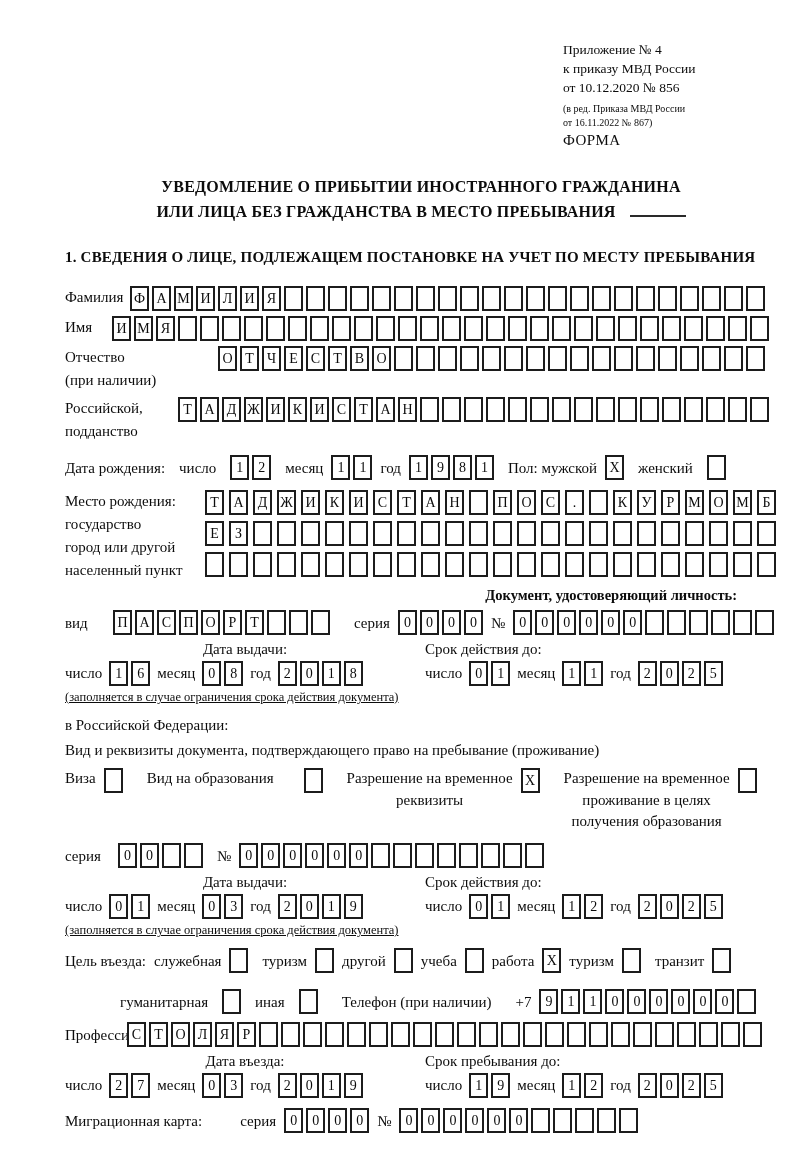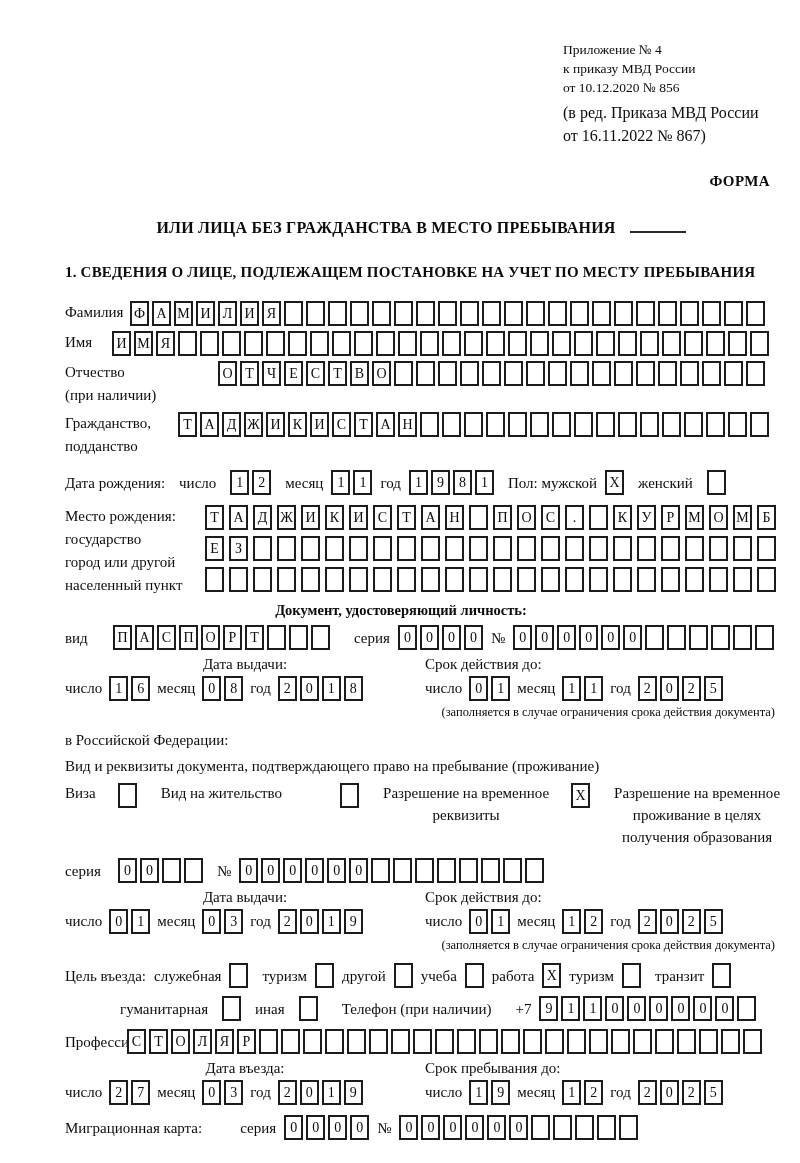--- a/index.html
+++ b/index.html
@@ -13,42 +13,42 @@
     display:inline-flex;align-items:center;justify-content:center;
     font-size:14px;line-height:21px;}
   .boxes.wide{gap:5px;}
 
   .frow{display:flex;align-items:flex-start;margin-bottom:5px;white-space:nowrap;}
   .frow.center{align-items:flex-end;}
   .lbl{flex:none;line-height:23px;}
 
   
   .hdr{margin-left:498px;width:220px;font-size:13.5px;line-height:1.42;}
-  .hdr .small{font-size:16px;margin-top:5px;line-height:1.4;}
-  .forma{font-weight:bold;text-align:right;padding-right:13px;margin-top:24px;font-size:15px;letter-spacing:.4px;}
+  .hdr .small{font-size:10px;margin-top:5px;line-height:1.4;}
+  .forma{font-weight:normal;text-align:left;padding-right:13px;font-size:15px;letter-spacing:.4px;}
 
   .title{text-align:center;font-weight:bold;font-size:16px;line-height:1.6;margin-top:22px;letter-spacing:.2px;}
   .uline{display:inline-block;width:56px;border-bottom:2px solid #2a2a2a;margin-left:14px;vertical-align:baseline;}
 
   .sec{font-weight:bold;font-size:15px;margin:24px 0 20px 0;letter-spacing:.2px;}
 
-  .doc-head{font-weight:bold;font-size:14.5px;text-align:center;margin:4px 40px 6px 0;}
+  .doc-head{font-weight:bold;font-size:14.5px;text-align:right;margin:4px 40px 6px 0;}
 
   .dates-head{display:flex;margin-top:6px;}
   .dh-left{width:360px;text-align:center;}
   .dh-right{flex:1;text-align:left;padding-right:70px;}
   .dates-row{display:flex;align-items:center;margin-top:3px;white-space:nowrap;}
   .dcol1{width:360px;display:flex;align-items:center;gap:7px;}
   .dcol2{display:flex;align-items:center;gap:7px;}
   .note{font-size:12.5px;margin-top:4px;}
-  .note.right{text-align:right;padding-right:2px;}
+  .note.right{padding-right:2px;text-decoration:underline;}
 
   .plain{line-height:1.7;}
 
-  .opt{display:inline-flex;align-items:flex-start;gap:22px;}
+  .opt{display:inline-flex;align-items:flex-start;gap:8px;}
   .optlbl{text-align:center;line-height:1.45;}
 
   .lblcol{flex:none;line-height:23px;}
   .boxcol{display:flex;flex-direction:column;gap:6px;}
 
   .gap8{width:8px;flex:none;} .gap14{width:14px;flex:none;} .gap24{width:24px;flex:none;}
 </style>
 </head>
 <body>
 
@@ -59,20 +59,21 @@
     <div>к приказу МВД России</div>
     <div>от 10.12.2020 № 856</div>
     <div class="small">
       <div>(в ред. Приказа МВД России</div>
       <div>от 16.11.2022 № 867)</div>
     </div>
     <div class="forma">ФОРМА</div>
   </div>
 
   <div class="title">
+    <div>УВЕДОМЛЕНИЕ О ПРИБЫТИИ ИНОСТРАННОГО ГРАЖДАНИНА</div>
     <div>
       <span>ИЛИ ЛИЦА БЕЗ ГРАЖДАНСТВА В МЕСТО ПРЕБЫВАНИЯ</span><span class="uline"></span>
     </div>
   </div>
 
   <div class="sec">1. СВЕДЕНИЯ О ЛИЦЕ, ПОДЛЕЖАЩЕМ ПОСТАНОВКЕ НА УЧЕТ ПО МЕСТУ ПРЕБЫВАНИЯ</div>
 
   <div class="frow">
     <span class="lbl" style="width:65px">Фамилия</span>
     <span class="boxes">
@@ -173,21 +174,21 @@
         <span class="cell"></span>
         <span class="cell"></span>
         <span class="cell"></span>
         <span class="cell"></span>
         <span class="cell"></span>
       </span>
   </div>
 
   <div class="frow">
     <span class="lbl" style="width:113px">
-      <div>Гражданство,</div>
+      <div>Российской,</div>
       <div>подданство</div>
     </span>
     <span class="boxes">
         <span class="cell">Т</span>
         <span class="cell">А</span>
         <span class="cell">Д</span>
         <span class="cell">Ж</span>
         <span class="cell">И</span>
         <span class="cell">К</span>
         <span class="cell">И</span>
@@ -439,21 +440,21 @@
 
   <div class="frow" style="margin-top:4px">
     <span class="opt">
       <span class="optlbl">Виза</span>
       <span class="boxes">
           <span class="cell"></span>
         </span>
     </span>
     <span class="gap24"></span>
     <span class="opt">
-      <span class="optlbl">Вид на жительство</span>
+      <span class="optlbl">Вид на образования</span>
       <span class="gap14"></span>
       <span class="boxes">
           <span class="cell"></span>
         </span>
     </span>
     <span class="gap24"></span>
     <span class="opt">
       <span class="optlbl">
         <div>Разрешение на временное</div>
         <div>реквизиты</div>
@@ -590,21 +591,21 @@
         <span class="cell"></span>
       </span>
     <span class="gap14"></span>
     <span class="lbl">транзит</span>
     <span class="gap8"></span>
     <span class="boxes">
         <span class="cell"></span>
       </span>
   </div>
 
-  <div class="frow center" style="margin-top:8px;margin-left:55px">
+  <div class="frow center" style="margin-top:16px;margin-left:55px">
     <span class="lbl">гуманитарная</span>
     <span class="gap14"></span>
     <span class="boxes">
         <span class="cell"></span>
       </span>
     <span class="gap14"></span>
     <span class="lbl">иная</span>
     <span class="gap14"></span>
     <span class="boxes">
         <span class="cell"></span>

